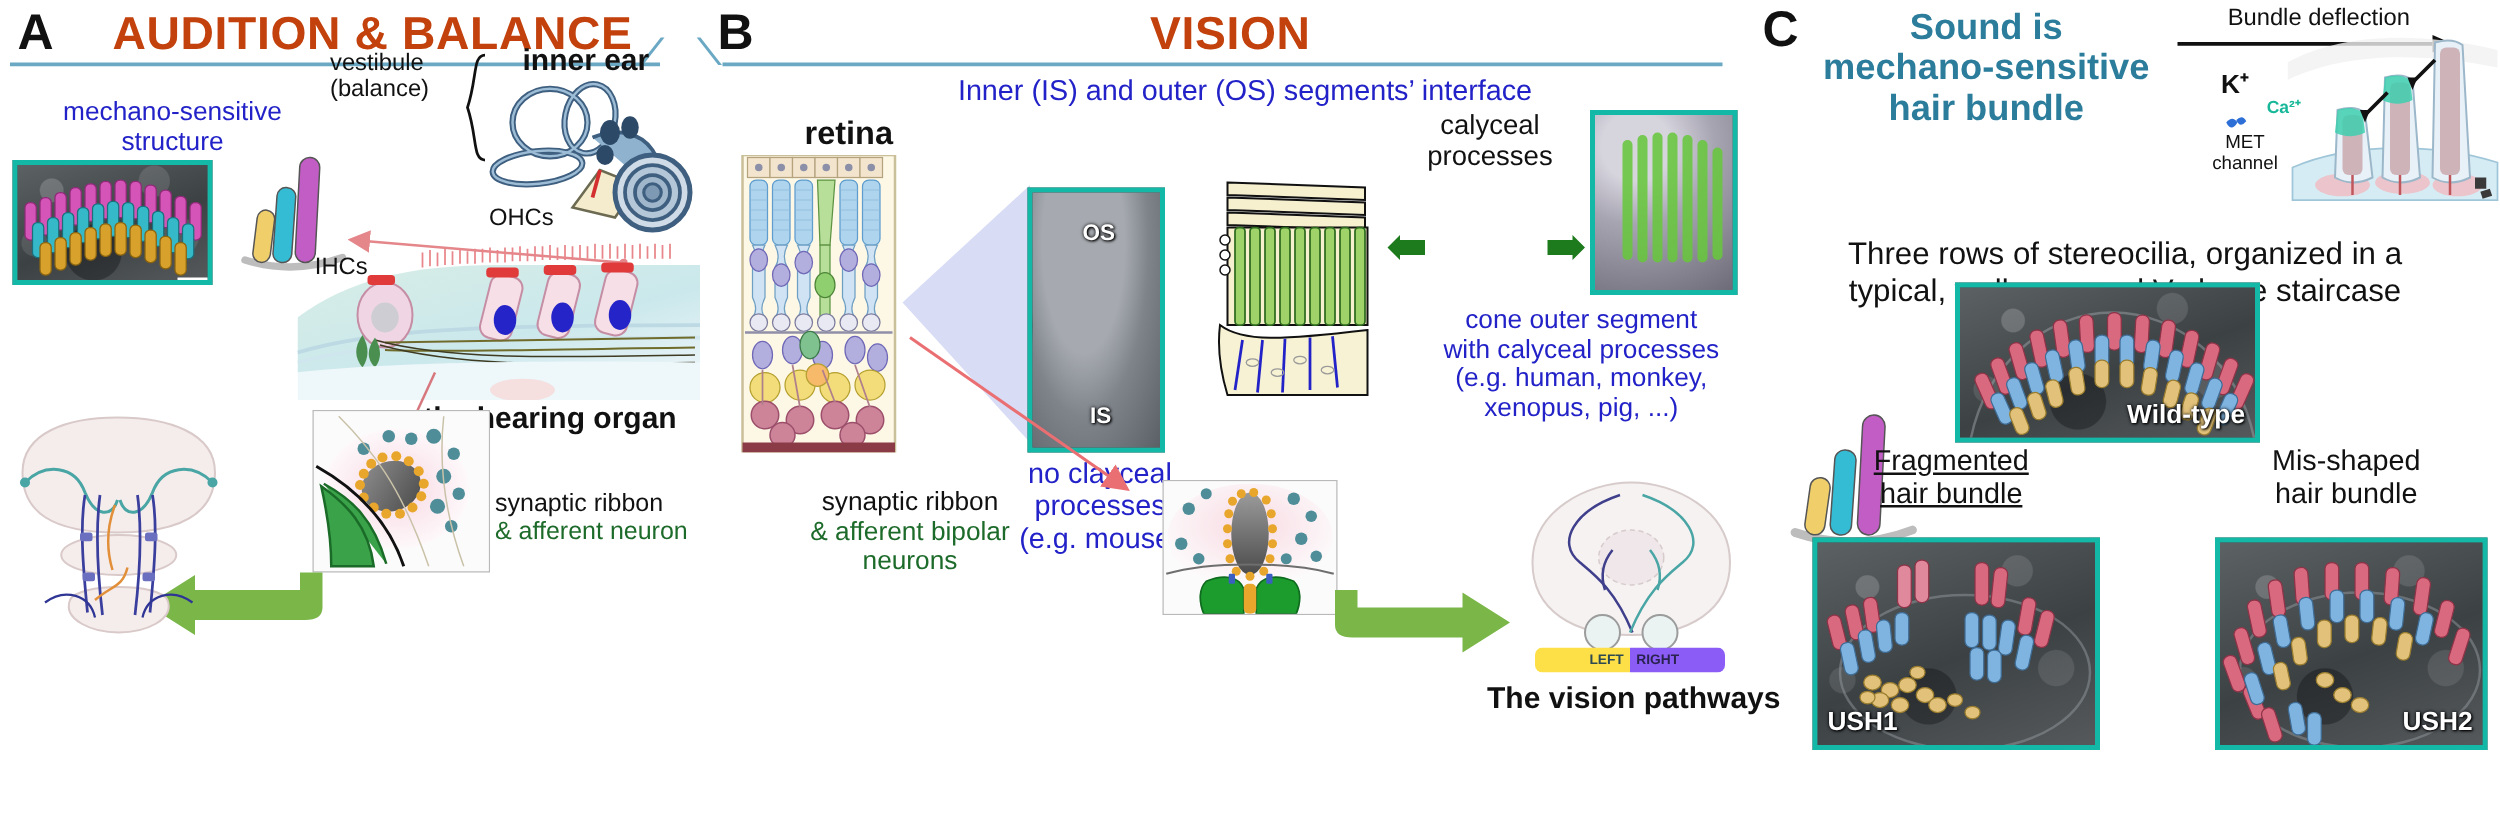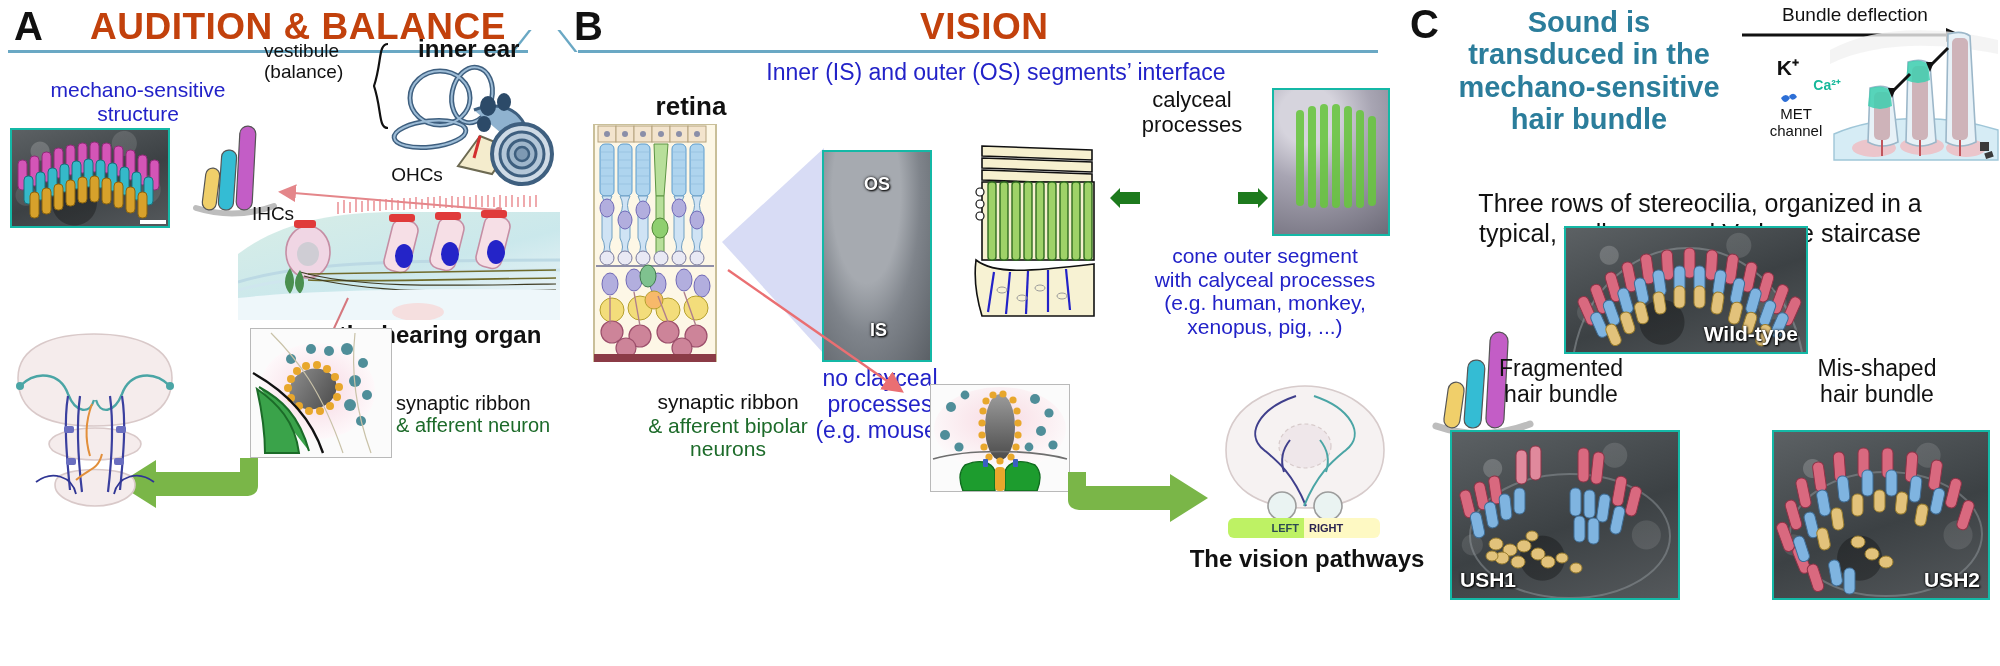--- a/index.html
+++ b/index.html
@@ -49,21 +49,21 @@
   .green-cap { color: #1d6b2a; }
   .bold-cap { font-weight: bold; color: #111; }
 
   .cap { position: absolute; text-align: center; line-height: 1.12; }
 
   
   .sem {
     position: absolute;
     background: #4a4f52;
     overflow: hidden;
-    border: 2px solid #14b8a6;
+    border: 4px solid #14b8a6;
   }
   .sem-label {
     position: absolute;
     color: #fff;
     font-weight: bold;
     font-size: 21px;
     text-shadow: 0 0 3px #000, 1px 1px 2px #000;
   }
   .sem-noise {
     position: absolute; inset: 0;
@@ -382,21 +382,21 @@
 
     <div class="panel-letter" style="left:14px; top:6px;">B</div>
 
     <div class="panel-title" style="left:360px; top:6px; font-size:37px;">VISION</div>
 
     <div class="title-rule" style="left:18px; top:50px; width:800px;"></div>
     <div class="title-hook" style="left:6px; top:30px; transform:skewX(38deg);"></div>
 
     <div class="cap blue-cap" style="left:56px; top:60px; width:760px; font-size:23px;">Inner (IS) and outer (OS) segments’ interface</div>
 
-    <div class="cap bold-cap" style="left:16px; top:92px; width:230px; font-size:26px;">retina</div>
+    <div class="cap bold-cap" style="left:4px; top:92px; width:230px; font-size:26px;">retina</div>
 
     <svg class="svg-abs" style="left:30px; top:124px;" width="130" height="238" viewBox="0 0 130 238">
       <rect x="4" y="0" width="122" height="238" fill="#fdf7e6" stroke="#c9bf99" stroke-width="2"></rect>
 
       <g>
         <g fill="#f3e4cd" stroke="#b5a37e" stroke-width="1">
           <rect x="8" y="2" width="18" height="16"></rect>
             <rect x="26" y="2" width="18" height="16"></rect>
           <rect x="44" y="2" width="18" height="16"></rect>
             <rect x="62" y="2" width="18" height="16"></rect>
@@ -667,34 +667,33 @@
         <path d="M104 16 C140 28 156 54 136 70 C124 80 108 92 94 126"></path>
         <path d="M110 60 C118 70 120 80 116 92"></path>
       </g>
       <g fill="none" stroke="#9c9c9c" stroke-width="1.6">
         <circle cx="72" cy="126" r="14" fill="#eaf3f2"></circle>
         <circle cx="118" cy="126" r="14" fill="#eaf3f2"></circle>
       </g>
     </svg>
 
     <div style="position:absolute; left:668px; top:518px; width:152px; height:20px; border-radius:6px; overflow:hidden; display:flex;">
-      <div style="flex:1; background:#bef264; display:flex; align-items:center; justify-content:flex-end; padding-right:5px; font-size:11px; font-weight:bold; color:#2d4a52;">LEFT</div>
-      <div style="flex:1; background:#fef9c3; display:flex; align-items:center; padding-left:5px; font-size:11px; font-weight:bold; color:#2a2350;">RIGHT</div>
+      <div style="flex:1; background:#fde047; display:flex; align-items:center; justify-content:flex-end; padding-right:5px; font-size:11px; font-weight:bold; color:#2d4a52;">LEFT</div>
+      <div style="flex:1; background:#8b5cf6; display:flex; align-items:center; padding-left:5px; font-size:11px; font-weight:bold; color:#2a2350;">RIGHT</div>
     </div>
 
     <div class="cap bold-cap" style="left:612px; top:546px; width:270px; font-size:24px;">The vision pathways</div>
   </div>
 
   <div class="panel" id="panel-c">
 
     <div class="panel-letter" style="left:10px; top:4px;">C</div>
 
     <div class="cap" style="left:34px; top:6px; width:310px; font-size:29px; font-weight:bold; color:#2b7d9b; line-height:1.12;">
       <div>Sound is</div>
-      <div>transduced in the</div>
       <div>mechano-sensitive</div>
       <div>hair bundle</div>
     </div>
 
     <div class="cap black-cap" style="left:340px; top:4px; width:230px; font-size:19px;">Bundle deflection</div>
     <svg class="svg-abs" style="left:340px; top:26px;" width="226" height="18">
       <line x1="2" y1="9" x2="206" y2="9" stroke="#111" stroke-width="3"></line>
       <path d="M206 2 L222 9 L206 16 Z" fill="#111"></path>
     </svg>
 
@@ -808,21 +807,21 @@
           <rect x="128" y="58" width="11" height="22" rx="5"></rect>
           <rect x="146" y="64" width="11" height="22" rx="5" transform="rotate(9 151 75)"></rect>
           <rect x="164" y="74" width="11" height="22" rx="5" transform="rotate(14 169 85)"></rect>
           <rect x="178" y="84" width="11" height="22" rx="5" transform="rotate(18 183 95)"></rect>
           <rect x="192" y="96" width="11" height="22" rx="5" transform="rotate(22 197 107)"></rect>
         </g>
       </svg>
       <div class="sem-label" style="right:8px; bottom:6px;">Wild-type</div>
     </div>
 
-    <div class="cap black-cap" style="left:56px; top:356px; width:210px; font-size:23px;">
+    <div class="cap black-cap" style="left:56px; top:356px; width:210px; font-size:23px;text-decoration:underline;">
       <div>Fragmented</div>
       <div>hair bundle</div>
     </div>
     <div class="cap black-cap" style="left:372px; top:356px; width:210px; font-size:23px;">
       <div>Mis-shaped</div>
       <div>hair bundle</div>
     </div>
 
     <div class="sem" style="left:50px; top:430px; width:230px; height:170px;">
       <div class="sem-noise"></div>

